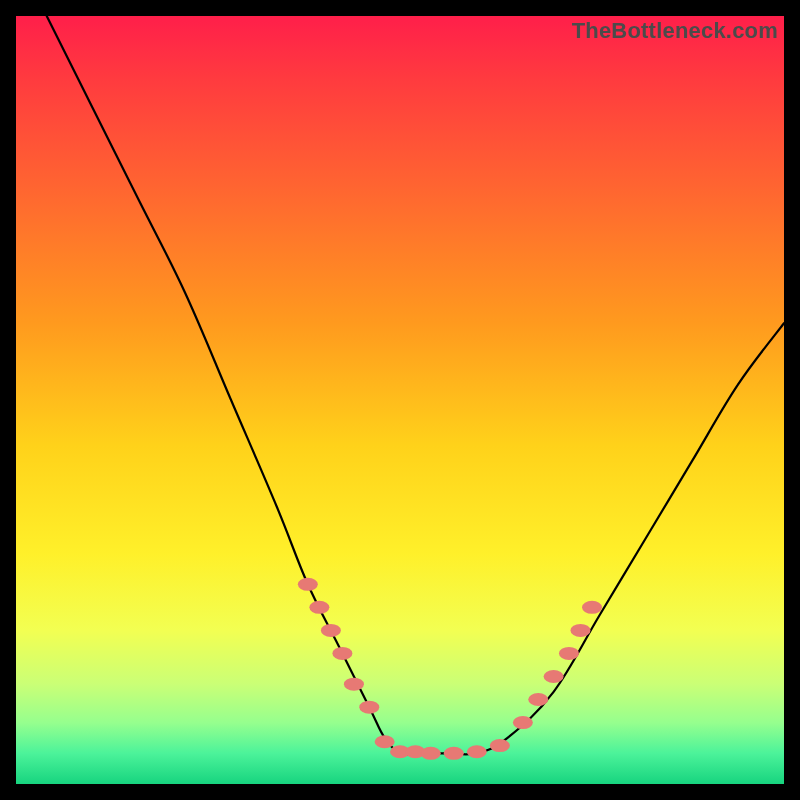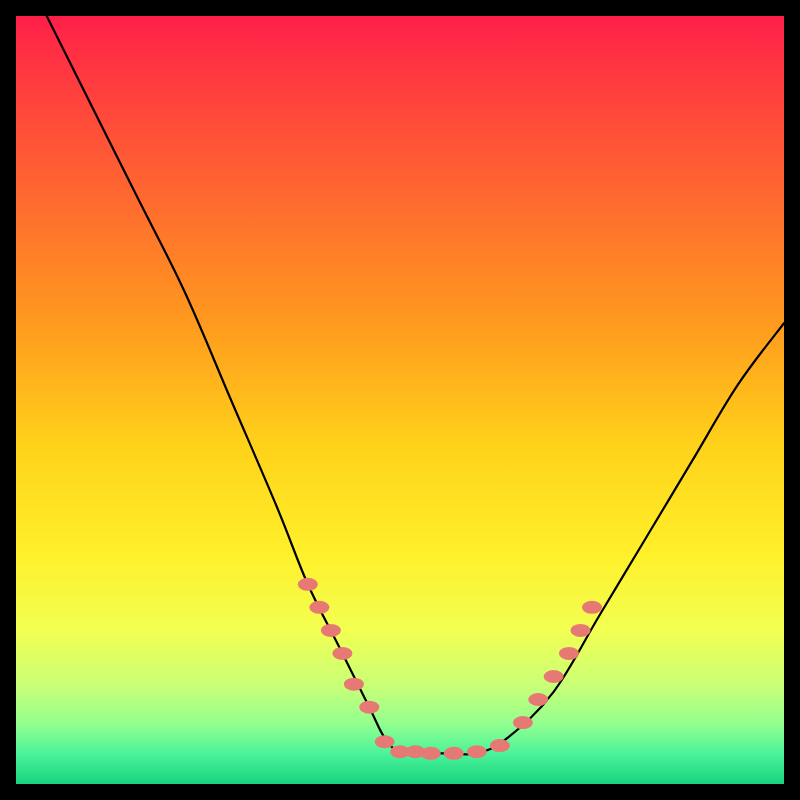--- a/index.html
+++ b/index.html
@@ -78,20 +78,21 @@
     fill: #e77974;
     stroke: none;
   }
 </style>
 </head>
 <body>
 
 <div class="frame">
   <div class="plot-area">
     <div class="gradient"></div>
+    <div class="watermark">TheBottleneck.com</div>
     <svg class="curve" viewBox="0 0 768 768">
       <path id="curve-path" class="curve-path" d="M 30.72 0.00 C 39.01 16.59, 60.21 58.98, 76.80 92.16 C 93.39 125.34, 106.29 151.14, 122.88 184.32 C 139.47 217.50, 152.37 240.54, 168.96 276.48 C 185.55 312.42, 198.45 345.29, 215.04 384.00 C 231.63 422.71, 247.30 458.34, 261.12 491.52 C 274.94 524.70, 280.78 543.44, 291.84 568.32 C 302.90 593.20, 311.50 607.64, 322.56 629.76 C 333.62 651.88, 344.99 674.61, 353.28 691.20 C 361.57 707.79, 363.11 713.63, 368.64 721.92 C 374.17 730.21, 378.47 734.52, 384.00 737.28 C 389.53 740.04, 391.07 737.28, 399.36 737.28 C 407.65 737.28, 419.02 737.28, 430.08 737.28 C 441.14 737.28, 449.74 740.04, 460.80 737.28 C 471.86 734.52, 477.70 732.98, 491.52 721.92 C 505.34 710.86, 521.01 697.96, 537.60 675.84 C 554.19 653.72, 567.09 626.69, 583.68 599.04 C 600.27 571.39, 613.17 549.89, 629.76 522.24 C 646.35 494.59, 659.25 473.09, 675.84 445.44 C 692.43 417.79, 705.33 393.52, 721.92 368.64 C 738.51 343.76, 759.71 318.26, 768.00 307.20" stroke="#000000"></path>
       <g id="markers">
           <ellipse cx="291.84" cy="568.32" rx="10" ry="6.5" class="marker" fill="#e77974"></ellipse>
           <ellipse cx="303.36" cy="591.36" rx="10" ry="6.5" class="marker" fill="#e77974"></ellipse>
           <ellipse cx="314.88" cy="614.40" rx="10" ry="6.5" class="marker" fill="#e77974"></ellipse>
           <ellipse cx="326.40" cy="637.44" rx="10" ry="6.5" class="marker" fill="#e77974"></ellipse>
           <ellipse cx="337.92" cy="668.16" rx="10" ry="6.5" class="marker" fill="#e77974"></ellipse>
           <ellipse cx="353.28" cy="691.20" rx="10" ry="6.5" class="marker" fill="#e77974"></ellipse>
           <ellipse cx="368.64" cy="725.76" rx="10" ry="6.5" class="marker" fill="#e77974"></ellipse>

